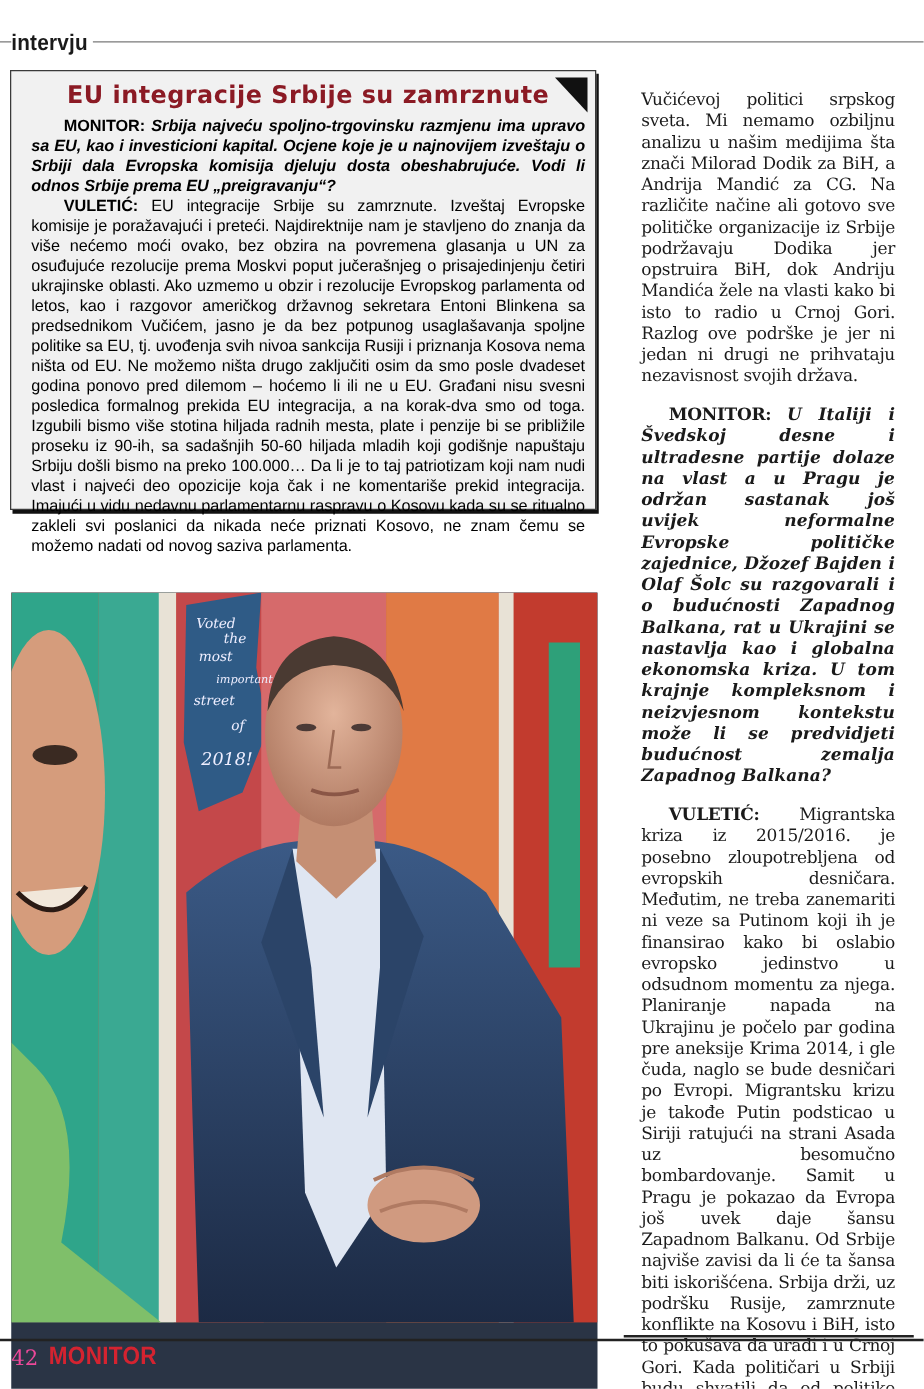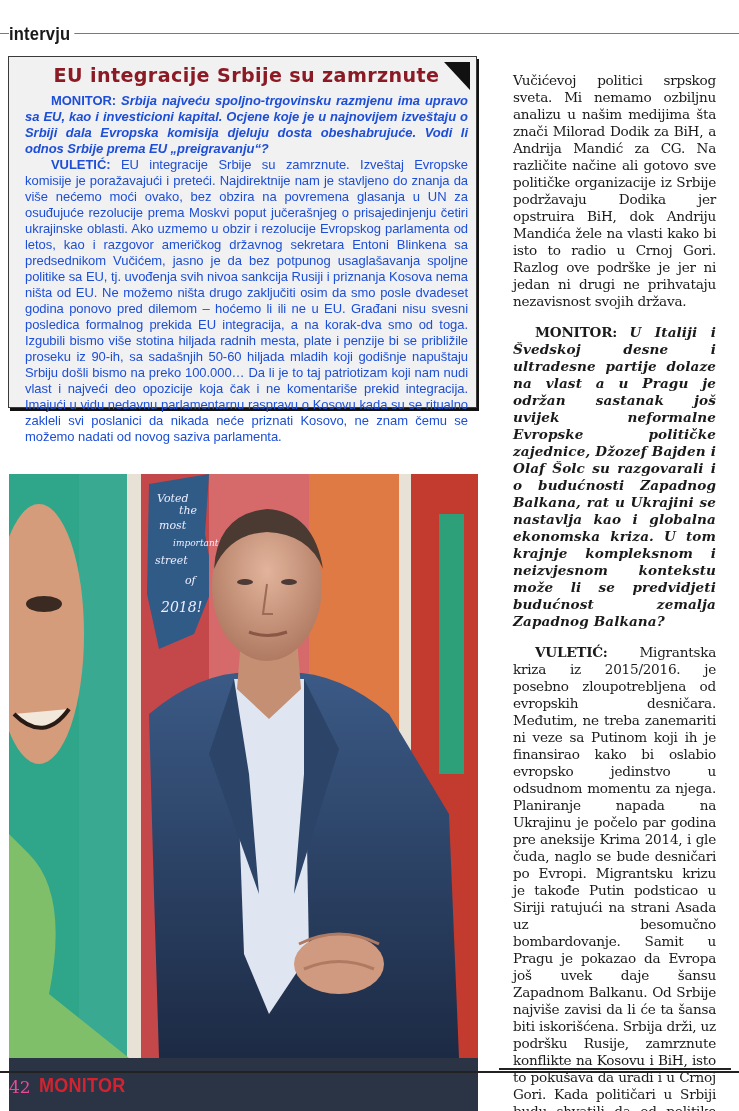--- a/index.html
+++ b/index.html
@@ -6,21 +6,21 @@
   html, body { width: 739px; height: 1111px; background: #ffffff; overflow: hidden; }
   body { position: relative; font-family: "DejaVu Serif", serif; color: #1a1a1a; }
 
   .top-rule { position: absolute; left: 0; top: 33px; width: 739px; height: 1px; background: #7a7a7a; }
   .section-label { position: absolute; left: 9px; top: 24px; font-family: "Liberation Sans", sans-serif; font-weight: 700; font-size: 18px; letter-spacing: 0.2px; color: #1a1a1a; background: #fff; padding-right: 4px; transform: scaleX(0.92); transform-origin: left center; line-height: 20px; }
 
   
   .box { position: absolute; left: 8px; top: 56px; width: 469px; height: 352px; background: #f1f1f1; border: 1.5px solid #3a3a3a; box-shadow: 2px 3px 0 #111; padding: 6px 8px 0 16px; }
   .box-corner { position: absolute; right: 6px; top: 5px; width: 0; height: 0; border-top: 28px solid #111; border-left: 26px solid transparent; }
   .box-title { text-align: center; font-family: "DejaVu Sans", sans-serif; font-weight: 700; font-size: 19.5px; color: #8b1a24; letter-spacing: 0.4px; line-height: 26px; margin-bottom: 4px; transform: scaleX(0.98); }
-  .box-body { font-family: "Liberation Sans", sans-serif; font-size: 13px; line-height: 16px; text-align: justify; color: #1d4ed8; letter-spacing: -0.05px; }
+  .box-body { font-family: "Liberation Sans", sans-serif; font-size: 13px; line-height: 16px; text-align: justify; color: #000000; letter-spacing: -0.05px; }
   .box-body p { text-indent: 26px; }
   .q { font-style: italic; font-weight: 700; }
   .speaker { font-weight: 700; font-style: normal; }
 
   
   .photo { position: absolute; left: 9px; top: 474px; width: 469px; height: 684px; overflow: hidden; background: #2a3445; }
 
   
   .col-right { position: absolute; left: 499px; top: 58px; width: 231px; font-family: "DejaVu Serif", serif; font-size: 13.6px; line-height: 17px; text-align: justify; color: #1a1a1a; letter-spacing: -0.25px; }
   .col-right p { margin: 14px; }

